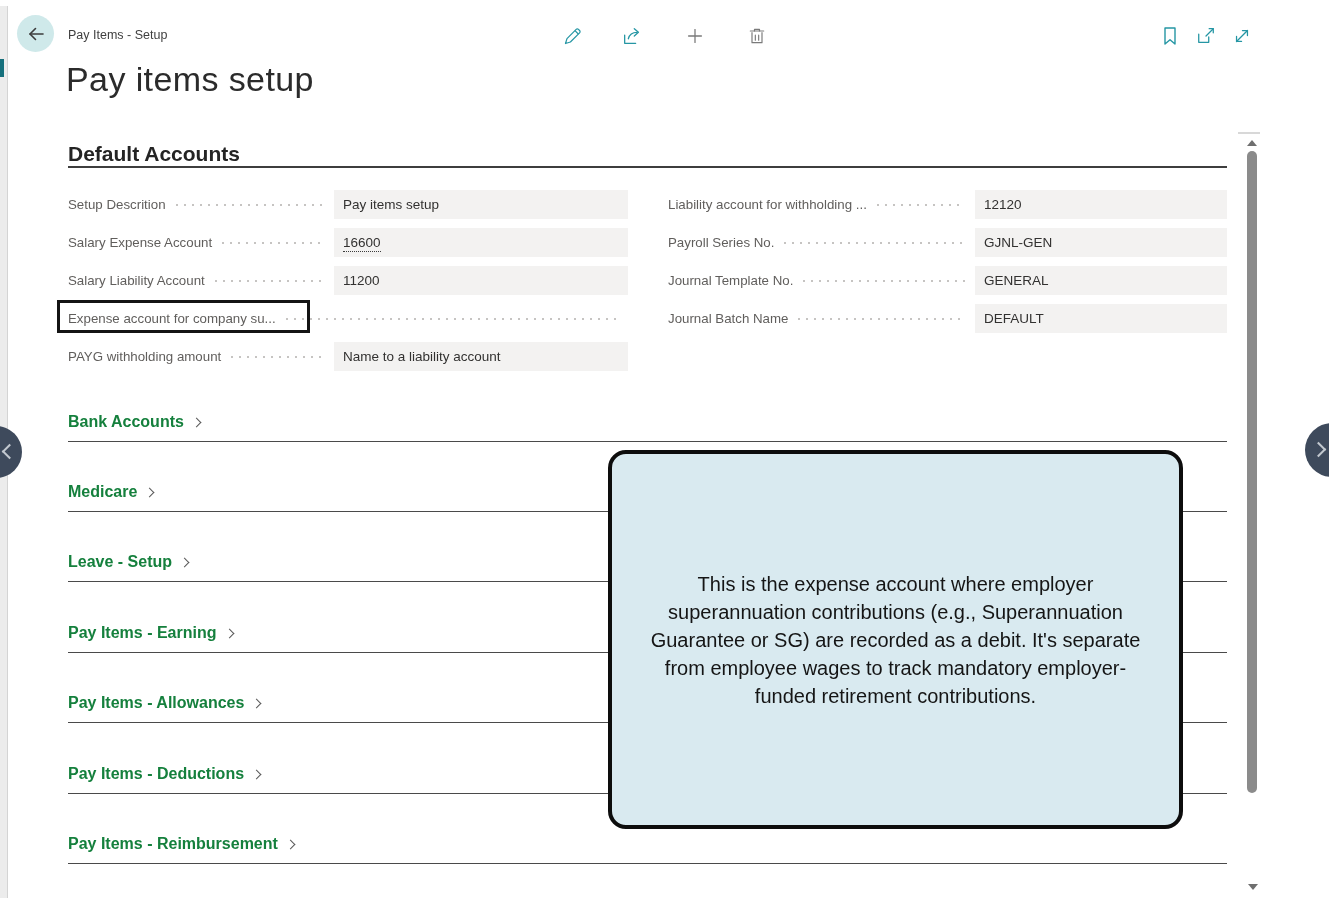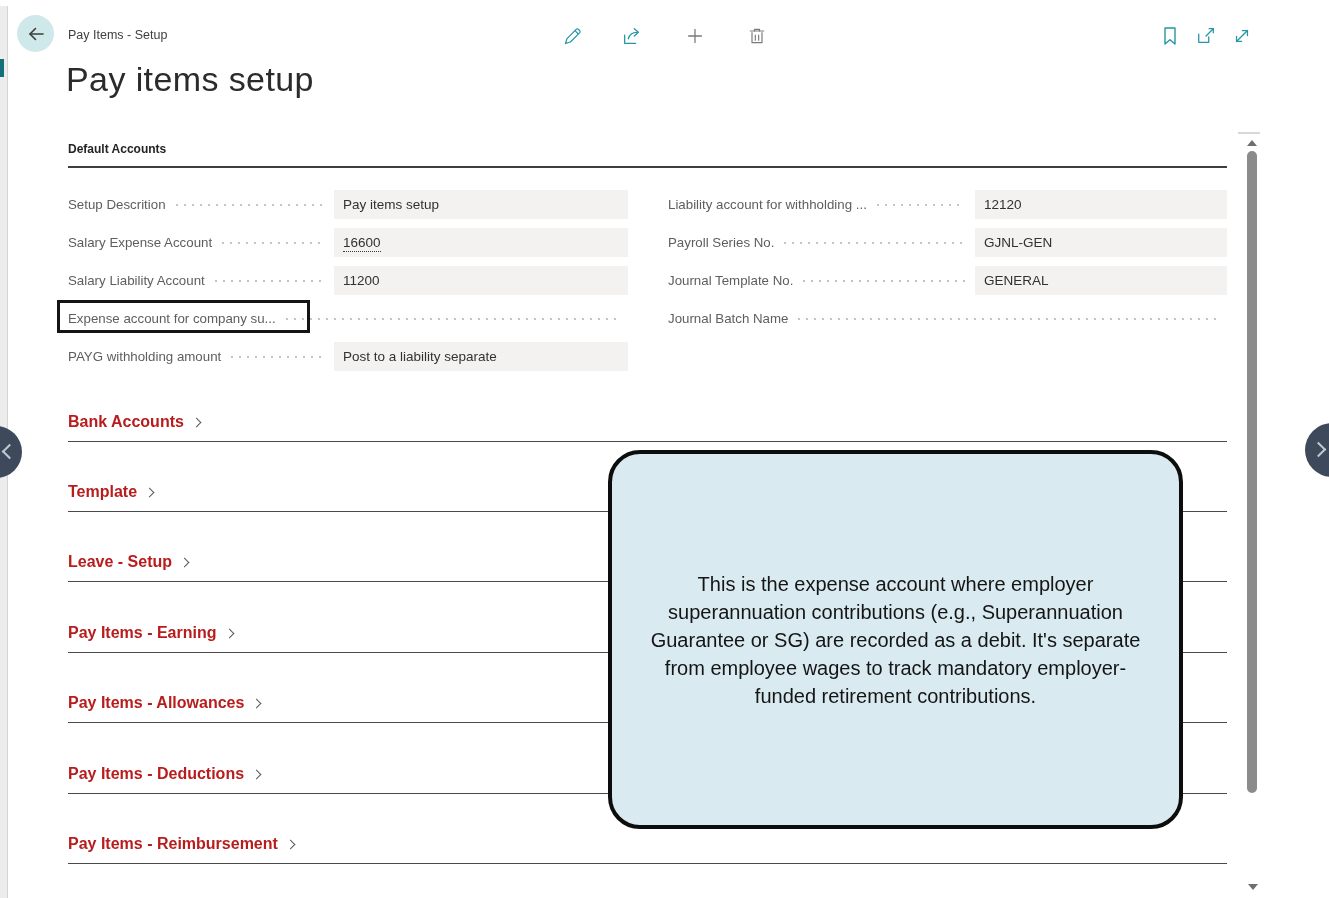--- a/index.html
+++ b/index.html
@@ -15,47 +15,47 @@
   .edge-mark { position:absolute; left:0; top:59px; width:4px; height:18px; background:#15707c; }
 
   
   .back-btn { position:absolute; left:17px; top:15px; width:37px; height:37px; border-radius:50%;
     background:#cfe9ea; display:flex; align-items:center; justify-content:center; cursor:pointer; }
   .breadcrumb { position:absolute; left:68px; top:28px; font-size:12.5px; color:#3f3f3f; }
   .tb-icon { position:absolute; top:24px; width:24px; height:24px; display:flex; align-items:center; justify-content:center; cursor:pointer; }
   .page-title { position:absolute; left:66px; top:60px; font-size:34px; font-weight:300; color:#2b2b2b; letter-spacing:.4px; }
 
   
-  .group-title { position:absolute; left:68px; top:142px; font-size:12px; font-weight:700; color:#242424; }
+  .group-title { position:absolute; left:68px; top:142px; font-size:21px; font-weight:700; color:#242424; }
   .group-rule { position:absolute; left:68px; top:166px; width:1159px; border-top:2px solid #3e3e3e; }
 
   .fields { position:absolute; top:190px; }
   .fields.left  { left:68px;  width:560px; }
   .fields.right { left:668px; width:559px; }
   .frow { display:flex; align-items:center; height:29px; margin-bottom:9px; position:relative; }
   .flabel { font-size:13.3px; color:#605e5c; white-space:nowrap; }
   .fleader { flex:1; height:2px; margin:0 10px;
     background-image:repeating-linear-gradient(to right,#c6c4c2 0 2px,transparent 2px 8px); }
   .fvalue { flex:none; width:294px; height:29px; background:#f3f2f1; font-size:13.5px; color:#323130;
     line-height:29px; padding-left:9px; white-space:nowrap; overflow:hidden; cursor:text; }
   .fields.right .fvalue { width:252px; }
   .dotted-underline { border-bottom:1.5px dotted #3c3c3c; display:inline-block; line-height:17px; }
   .hl-box { position:absolute; left:-11px; top:-4px; width:253px; height:33px; border:3px solid #141414; pointer-events:none; }
 
   
   .section { position:absolute; left:68px; width:1159px; }
   .sec-head { display:inline-flex; align-items:center; cursor:pointer; height:22px; }
-  .sec-label { font-size:16px; font-weight:700; color:#b91c1c; }
+  .sec-label { font-size:16px; font-weight:700; color:#15803d; }
   .chev { display:inline-block; width:7px; height:7px; border-top:1.7px solid #585858; border-right:1.7px solid #585858;
     transform:rotate(45deg); margin-left:9px; margin-top:1px; }
   .sec-rule { margin-top:8px; border-top:1.5px solid #4a4a4a; }
 
   
   .tooltip { position:absolute; left:608px; top:450px; width:575px; height:379px; background:#d9eaf0;
-    border:4px solid #0d0d0d; border-radius:32px; display:flex; align-items:center; justify-content:center;
+    border:4px solid #0d0d0d; border-radius:18px; display:flex; align-items:center; justify-content:center;
     padding:0 24px; z-index:5; }
   .tooltip-text { font-size:20px; line-height:28px; color:#151515; text-align:center; }
 
   
   .scroll-top-line { position:absolute; left:1238px; top:132px; width:22px; height:2px; background:#d8d8d8; }
   .sb-up { position:absolute; left:1247px; top:140px; width:0; height:0;
     border-left:5px solid transparent; border-right:5px solid transparent; border-bottom:6px solid #6f6f6f; cursor:pointer; }
   .sb-thumb { position:absolute; left:1247px; top:151px; width:10px; height:642px; background:#8b8b8b; border-radius:5px; cursor:pointer; }
   .sb-down { position:absolute; left:1248px; top:884px; width:0; height:0;
     border-left:5px solid transparent; border-right:5px solid transparent; border-top:6px solid #6f6f6f; cursor:pointer; }
@@ -174,21 +174,21 @@
       <div class="fvalue">11200</div>
     </div>
     <div class="frow">
       <div class="hl-box"></div>
       <span class="flabel">Expense account for company su...</span>
       <span class="fleader"></span>
     </div>
     <div class="frow">
       <span class="flabel">PAYG withholding amount</span>
       <span class="fleader"></span>
-      <div class="fvalue">Post to a liability separate</div>
+      <div class="fvalue">Name to a liability account</div>
     </div>
   </div>
 
   <div class="fields right">
     <div class="frow">
       <span class="flabel">Liability account for withholding ...</span>
       <span class="fleader"></span>
       <div class="fvalue">12120</div>
     </div>
     <div class="frow">
@@ -197,33 +197,34 @@
       <div class="fvalue">GJNL-GEN</div>
     </div>
     <div class="frow">
       <span class="flabel">Journal Template No.</span>
       <span class="fleader"></span>
       <div class="fvalue">GENERAL</div>
     </div>
     <div class="frow">
       <span class="flabel">Journal Batch Name</span>
       <span class="fleader"></span>
+      <div class="fvalue">DEFAULT</div>
     </div>
   </div>
 
   <div class="section" style="top:411px">
     <div class="sec-head">
       <span class="sec-label">Bank Accounts</span>
       <span class="chev"></span>
     </div>
     <div class="sec-rule"></div>
   </div>
   <div class="section" style="top:481px">
     <div class="sec-head">
-      <span class="sec-label">Template</span>
+      <span class="sec-label">Medicare</span>
       <span class="chev"></span>
     </div>
     <div class="sec-rule"></div>
   </div>
   <div class="section" style="top:551px">
     <div class="sec-head">
       <span class="sec-label">Leave - Setup</span>
       <span class="chev"></span>
     </div>
     <div class="sec-rule"></div>

